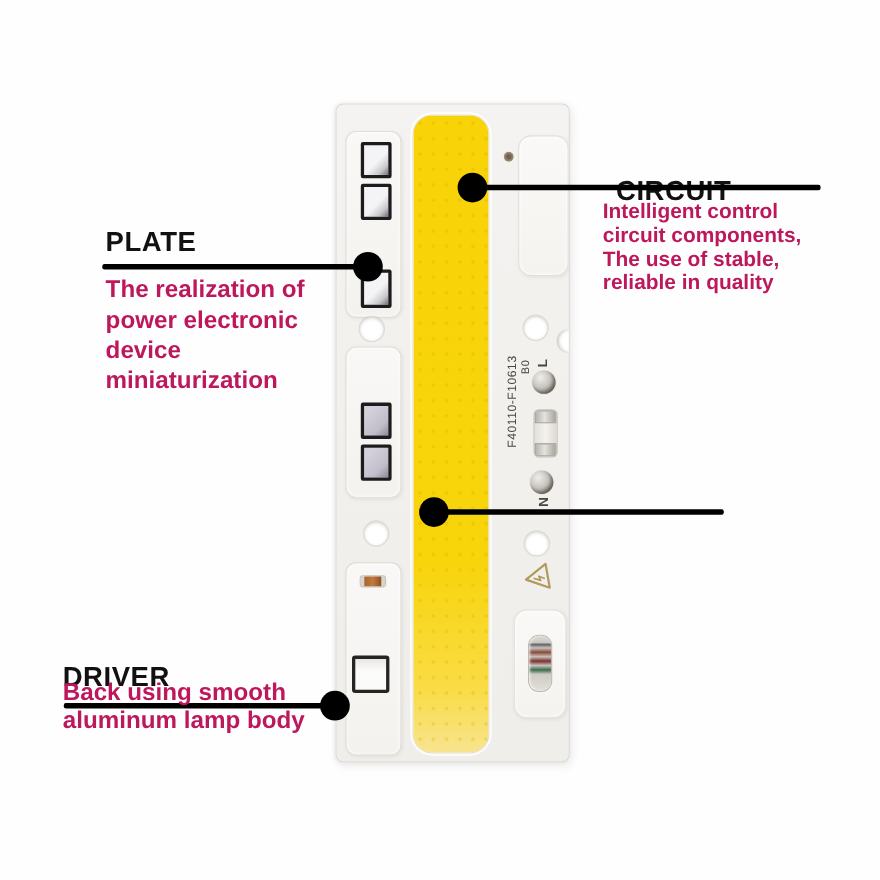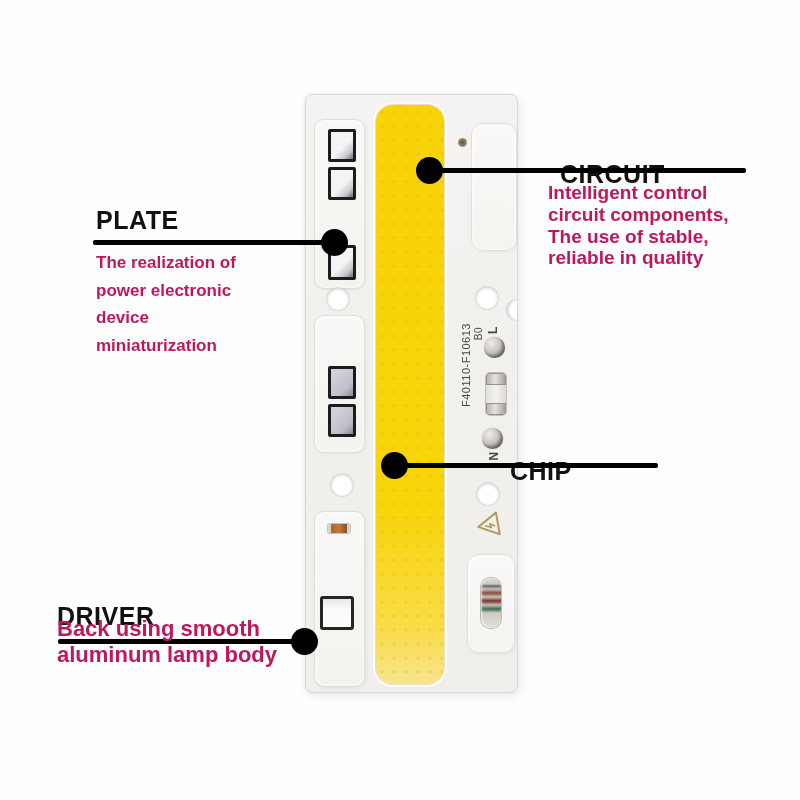--- a/index.html
+++ b/index.html
@@ -113,34 +113,33 @@
         </g>
       </svg>
     </div>
 
     <div class="band-res" style="left:175px;top:483px;"></div>
   </div>
 
   <div class="ann-title" style="left:96px;top:206px;">PLATE</div>
   <div class="ann-line" style="left:93px;top:240px;width:242px;"></div>
   <div class="ann-dot" style="left:321px;top:229px;"></div>
-  <div class="ann-desc" style="left:96px;top:249px;width:240px;font-size:17px;line-height:27.5px;">The realization of
+  <div class="ann-desc" style="left:96px;top:249px;width:240px;font-size:22px;line-height:27.5px;">The realization of
 power electronic
 device
 miniaturization</div>
 
   <div class="ann-title ta-r" style="left:560px;top:137px;width:186px;">CIRCUIT</div>
   <div class="ann-line" style="left:428px;top:168px;width:318px;"></div>
   <div class="ann-dot" style="left:416px;top:157px;"></div>
   <div class="ann-desc" style="left:548px;top:182px;width:210px;font-size:19px;line-height:21.8px;">Intelligent control
 circuit components,
 The use of stable,
 reliable in quality</div>
 
-  <div class="ann-title ta-r" style="left:510px;top:434px;width:148px;">CHIP</div>
   <div class="ann-line" style="left:393px;top:463px;width:265px;"></div>
   <div class="ann-dot" style="left:381px;top:452px;"></div>
 
   <div class="ann-title" style="left:57px;top:602px;">DRIVER</div>
   <div class="ann-line" style="left:58px;top:639px;width:247px;"></div>
   <div class="ann-dot" style="left:291px;top:628px;"></div>
   <div class="ann-desc" style="left:57px;top:616px;width:280px;font-size:22px;line-height:26px;">Back using smooth
 aluminum lamp body</div>
 
 </div>

